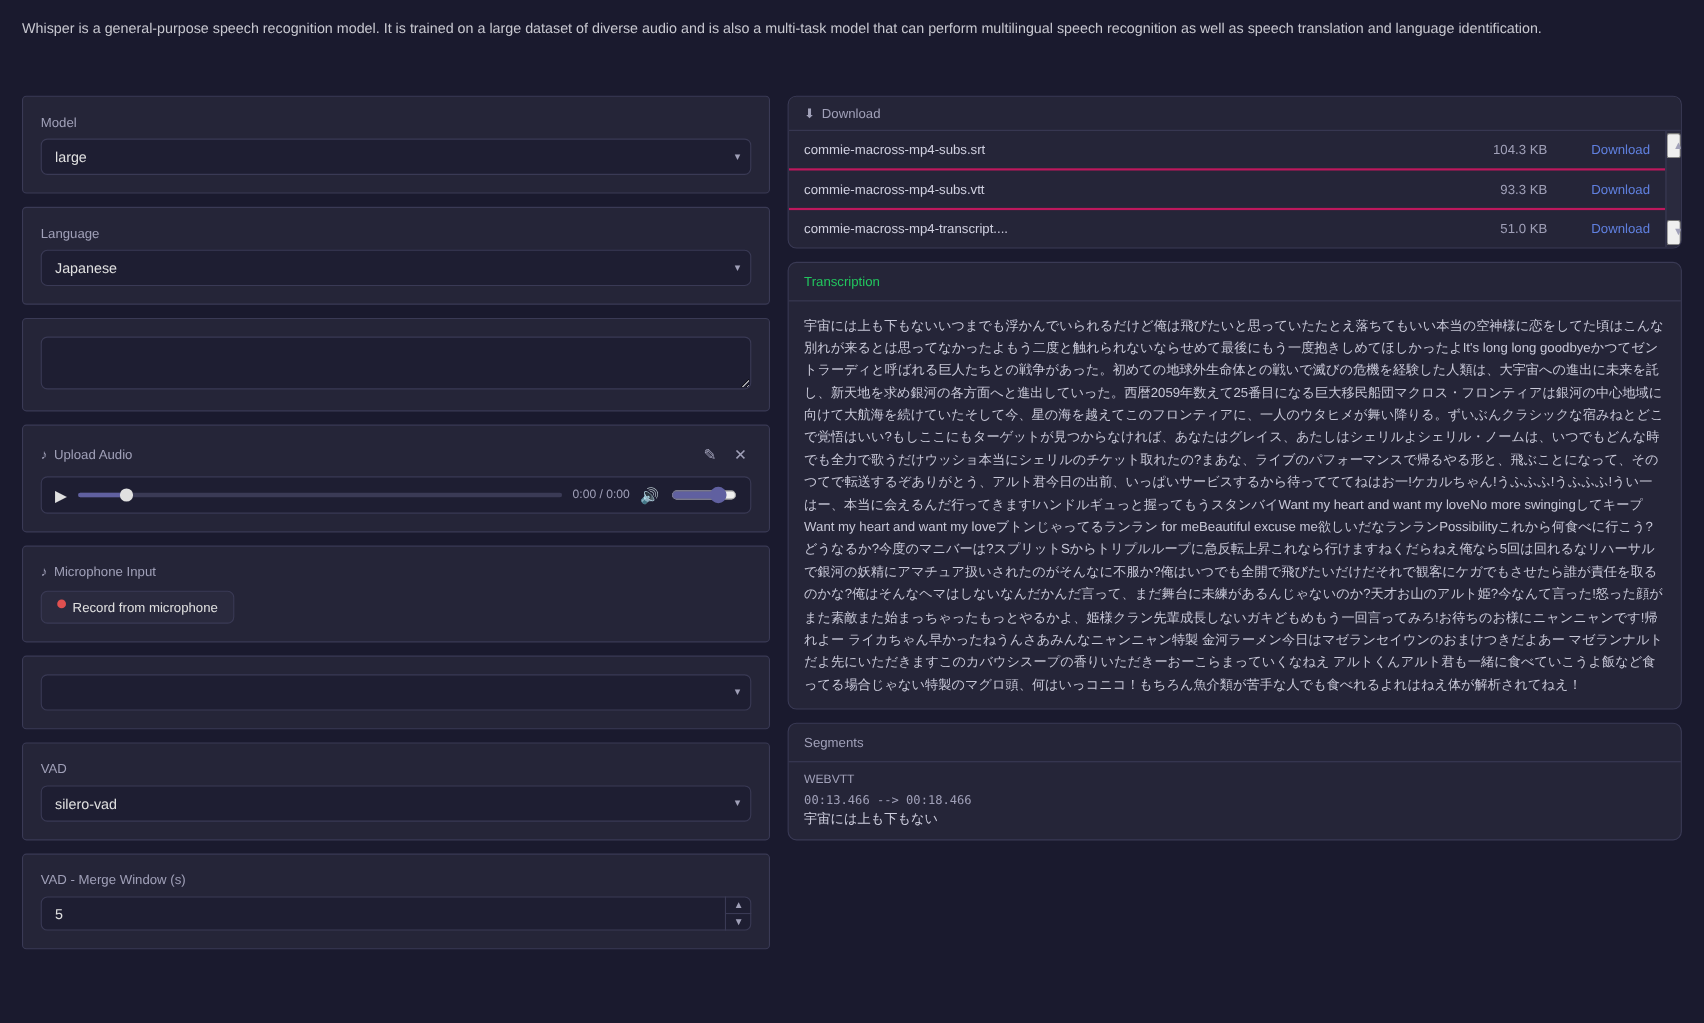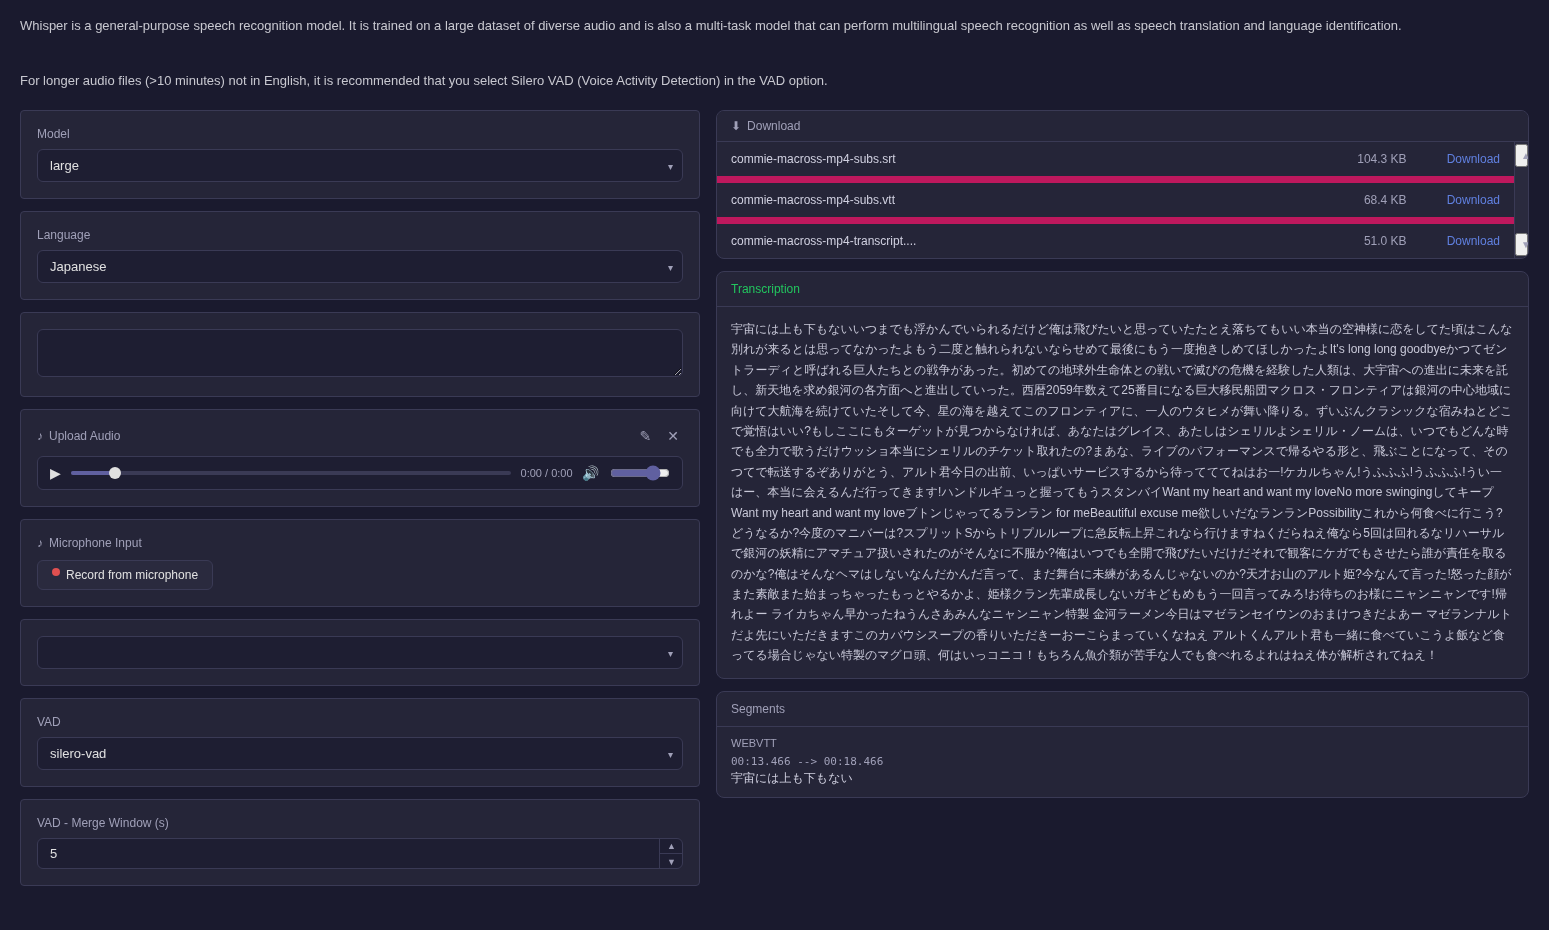--- a/index.html
+++ b/index.html
@@ -208,21 +208,21 @@
     .download-card {
       background-color: #252538;
       border: 1px solid #3a3a55;
       border-radius: 8px;
       overflow: hidden;
     }
     .download-row {
       display: flex;
       align-items: center;
       padding: 10px 14px;
-      border-bottom: 7px solid #be185d;
+      border-bottom: 2px solid #be185d;
     }
     .download-row:last-child { border-bottom: none; }
     .download-filename {
       flex: 1;
       color: #d0d0e0;
       font-size: 12px;
     }
     .download-size {
       width: 100px;
       text-align: right;
@@ -347,21 +347,20 @@
       padding: 0;
     }
     .spinner-up { border-bottom: 1px solid #3a3a55; }
   </style>
 </head>
 <body>
 
 <div class="page-container">
   <p class="intro-text">Whisper is a general-purpose speech recognition model. It is trained on a large dataset of diverse audio and is also a multi-task model that can perform multilingual speech recognition as well as speech translation and language identification.</p>
   <br>
-  <p class="intro-text">For longer audio files (&gt;10 minutes) not in English, it is recommended that you select Silero VAD (Voice Activity Detection) in the VAD option.</p>
 
   <div class="main-layout" style="margin-top:16px;">
 
     <div class="left-panel">
 
       <div class="card">
         <div class="card-label">Model</div>
         <div class="select-wrapper">
           <select class="select-control">
             <option>tiny</option>
@@ -480,21 +479,21 @@
         </div>
         <div style="display:flex;">
           <div class="download-list">
             <div class="download-row">
               <span class="download-filename">commie-macross-mp4-subs.srt</span>
               <span class="download-size">104.3 KB</span>
               <button class="download-link">Download</button>
             </div>
             <div class="download-row">
               <span class="download-filename">commie-macross-mp4-subs.vtt</span>
-              <span class="download-size">68.4 KB</span>
+              <span class="download-size">93.3 KB</span>
               <button class="download-link">Download</button>
             </div>
             <div class="download-row">
               <span class="download-filename">commie-macross-mp4-transcript....</span>
               <span class="download-size">51.0 KB</span>
               <button class="download-link">Download</button>
             </div>
           </div>
           <div class="download-scrollbar">
             <button class="scroll-arrow">▲</button>

